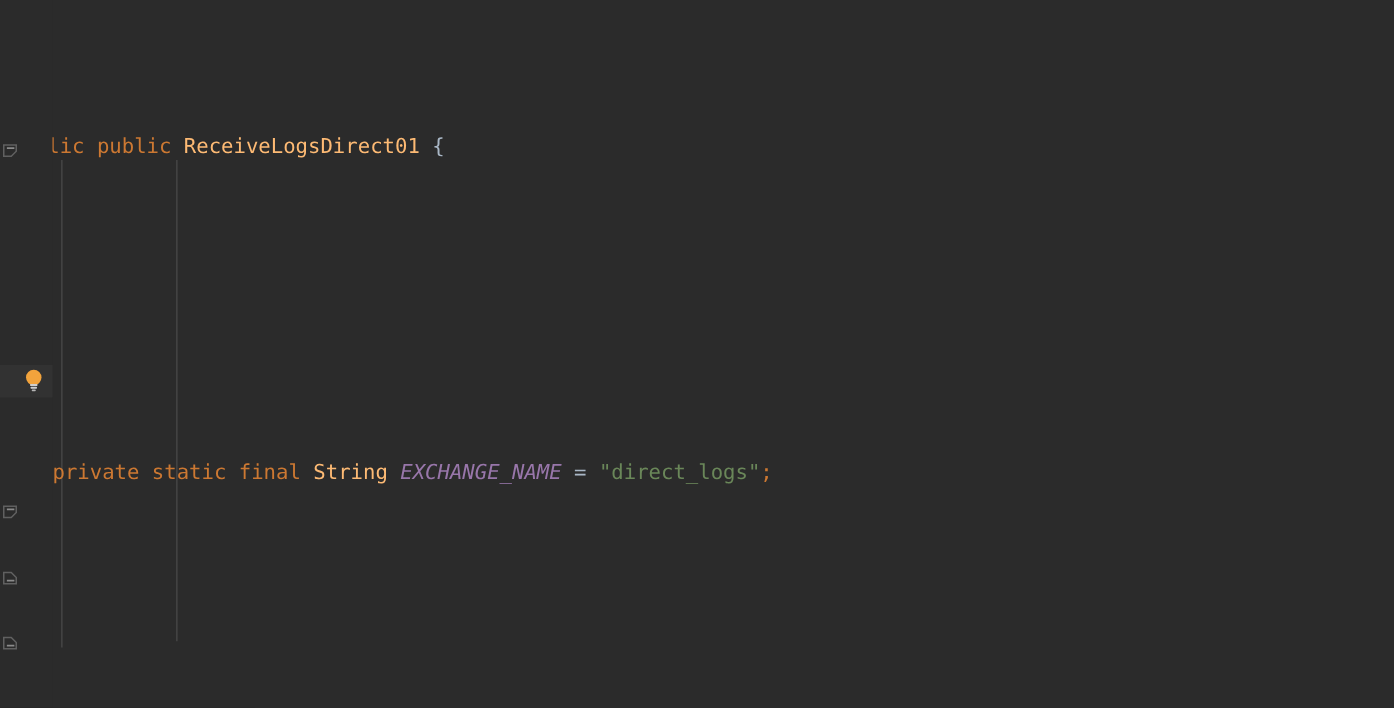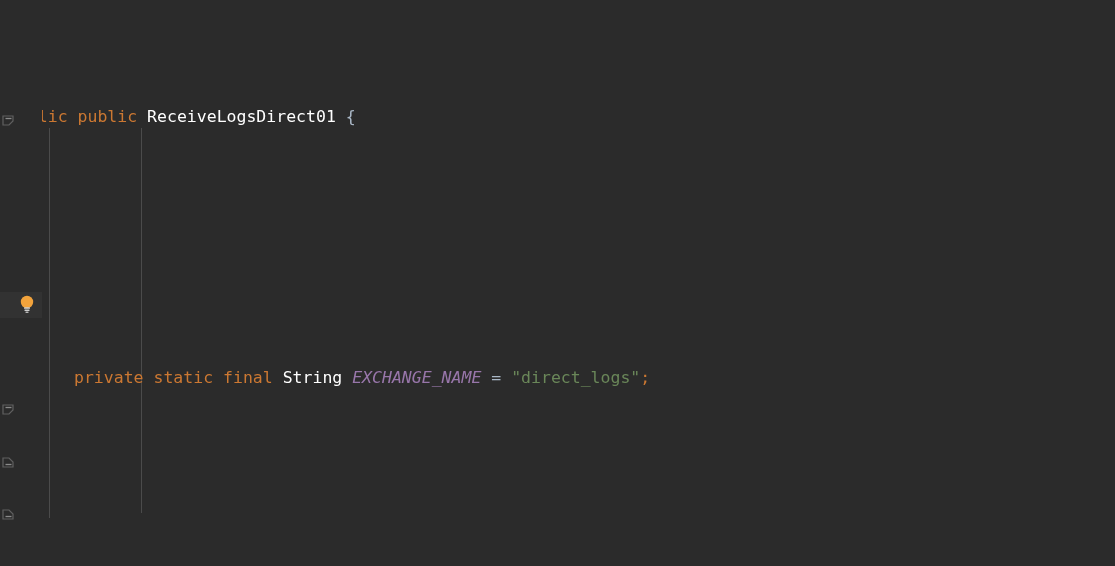--- a/index.html
+++ b/index.html
@@ -64,21 +64,21 @@
     left: 141px;
     top: 128px;
     width: 1px;
     height: 385px;
     background: #4b4b4b;
     z-index: 1;
   }
 
   
   .kw   { color: #cc7832; }
-  .type { color: #ffffff; }            
+  .type { color: #fdba74; }            
   .fld  { color: #9876aa; font-style: italic; }  
   .str  { color: #6a8759; }
   .semi { color: #cc7832; }
   .op   { color: #a9b7c6; }
   .brace{ color: #a9b7c6; }
 
   
   .fold {
     position: absolute;
     left: 2px;
@@ -150,21 +150,21 @@
 
   <div id="code">
 
     
     <div class="line" style="padding-left:8px;"><span class="kw">public</span> <span class="kw">public</span> <span class="type">ReceiveLogsDirect01</span> <span class="brace">{</span></div>
 
     
     <div class="line"> </div>
 
     
-    <div class="line" style="padding-left:74px;"><span class="kw">private</span> <span class="kw">static</span> <span class="kw">final</span> <span class="type">String</span> <span class="fld">EXCHANGE_NAME</span> <span class="op">=</span> <span class="str">"direct_logs"</span><span class="semi">;</span></div>
+    <div class="line" style="padding-left:42px;"><span class="kw">private</span> <span class="kw">static</span> <span class="kw">final</span> <span class="type">String</span> <span class="fld">EXCHANGE_NAME</span> <span class="op">=</span> <span class="str">"direct_logs"</span><span class="semi">;</span></div>
 
     
     <div class="line"> </div>
 
     
     
 
     
     
 

